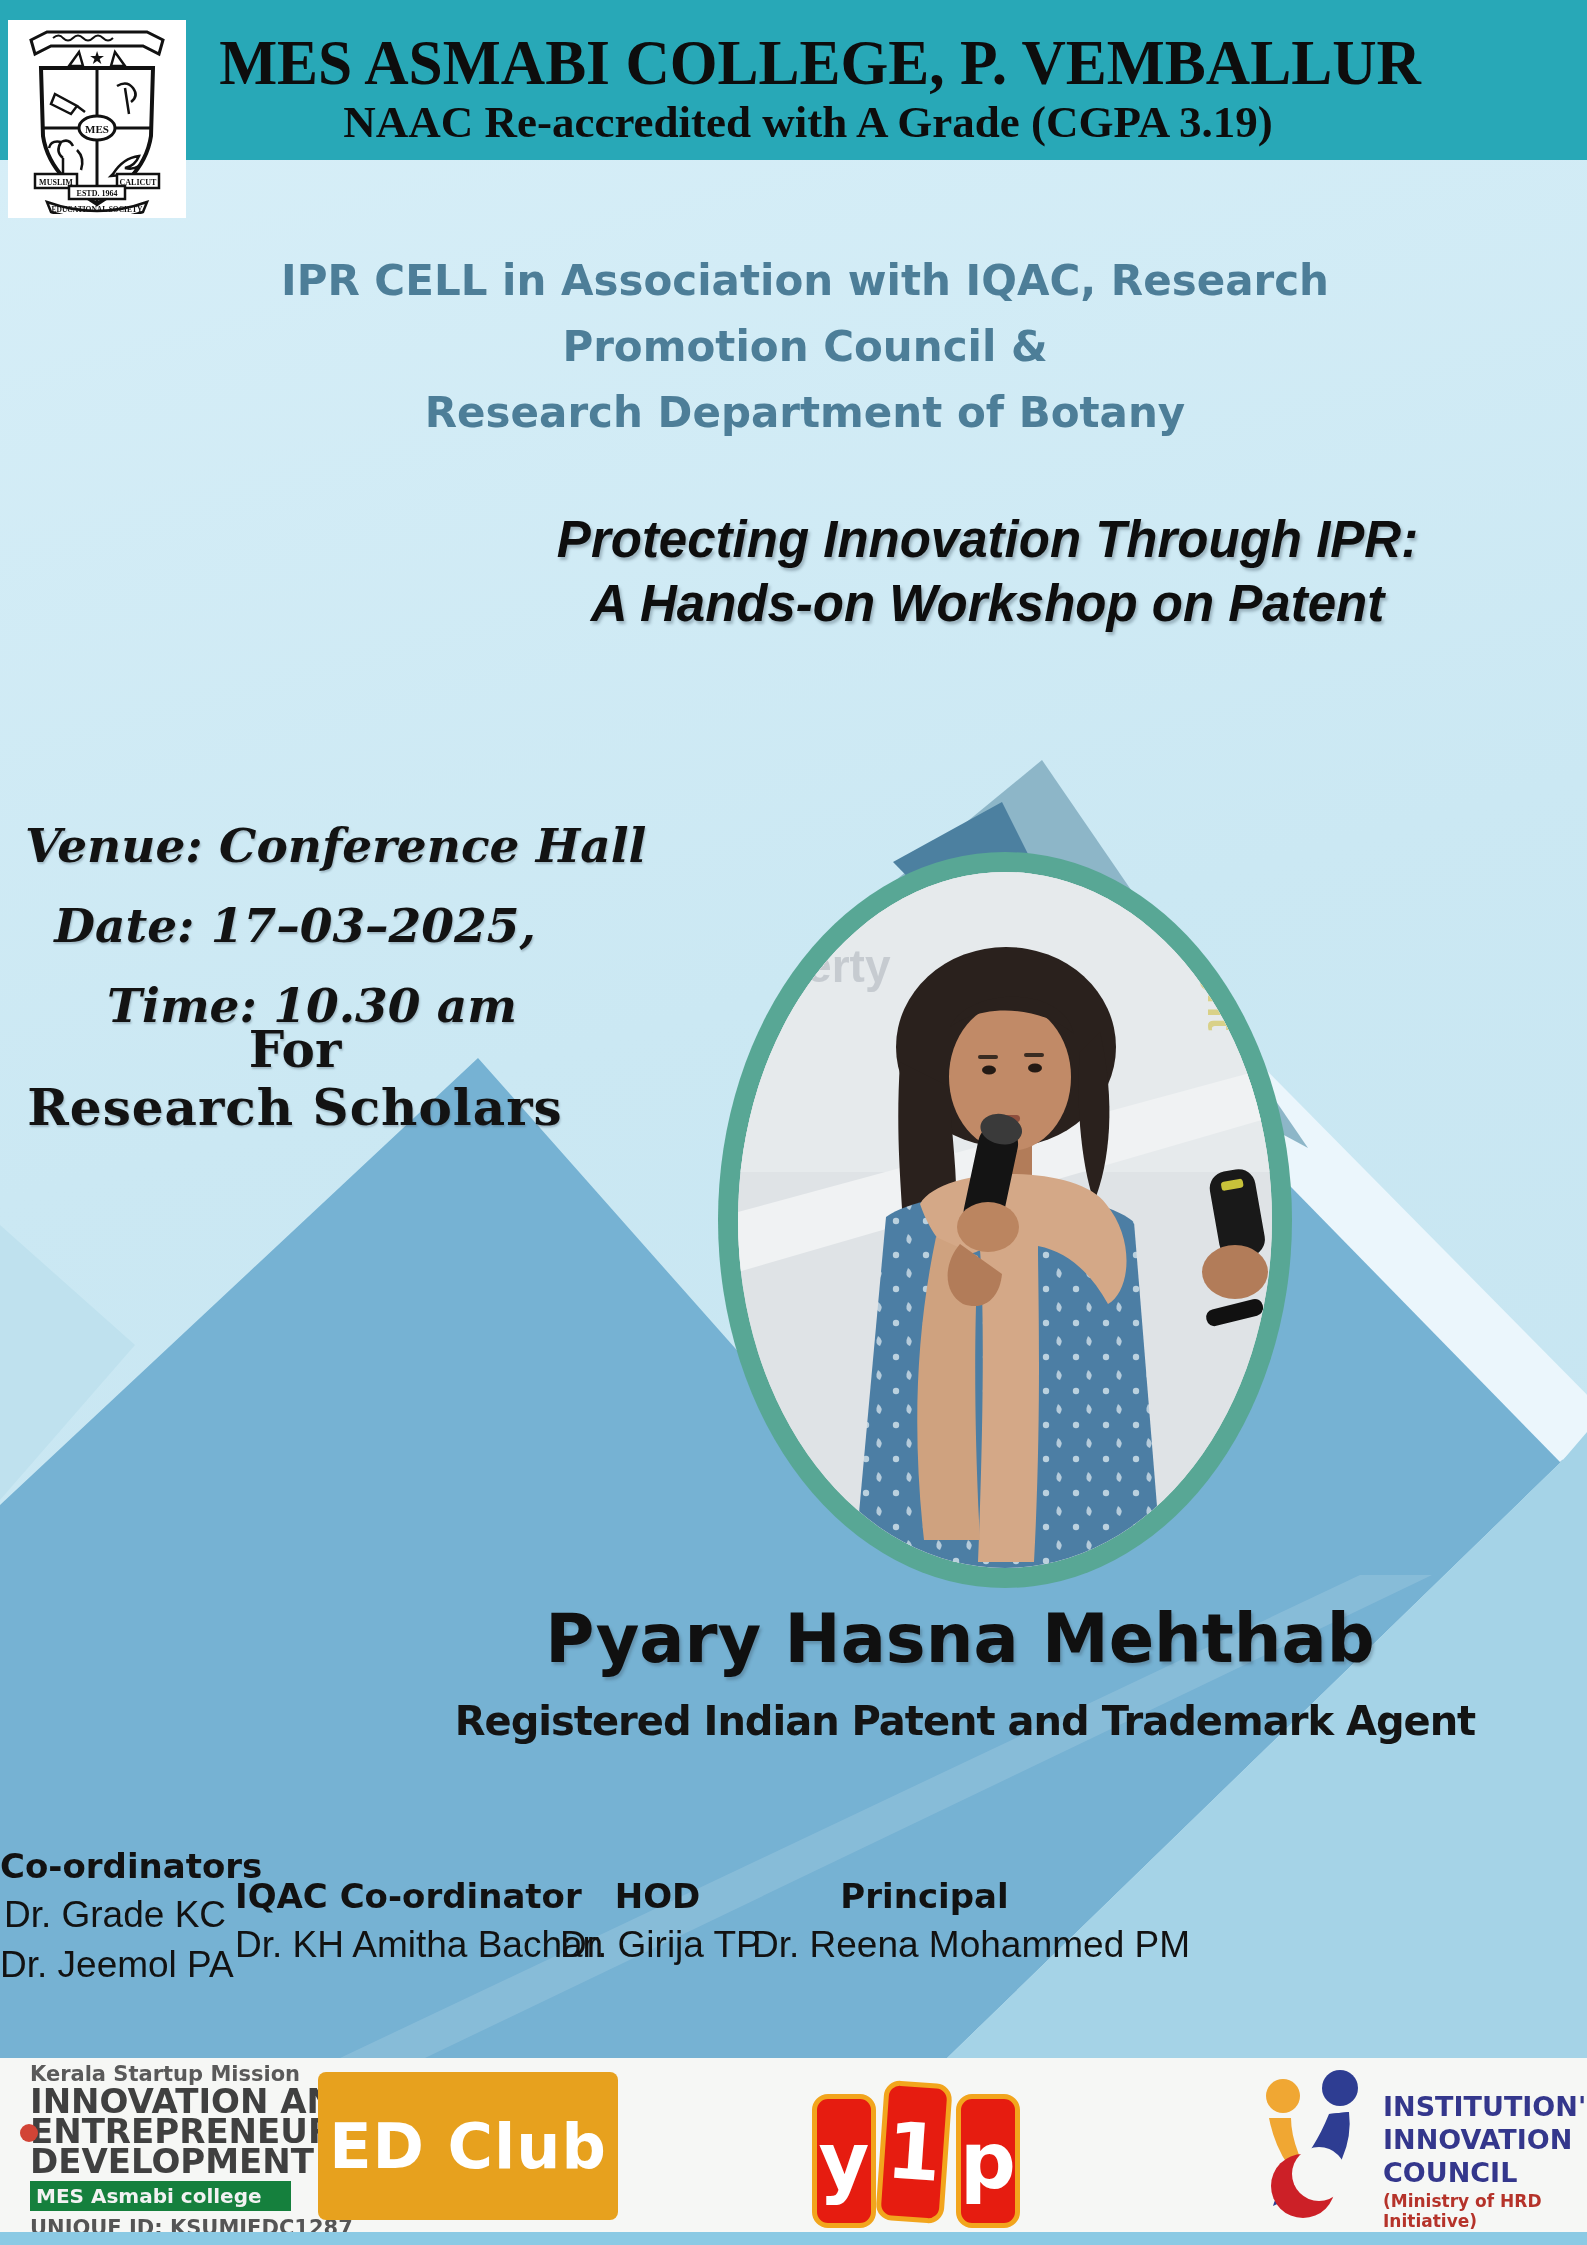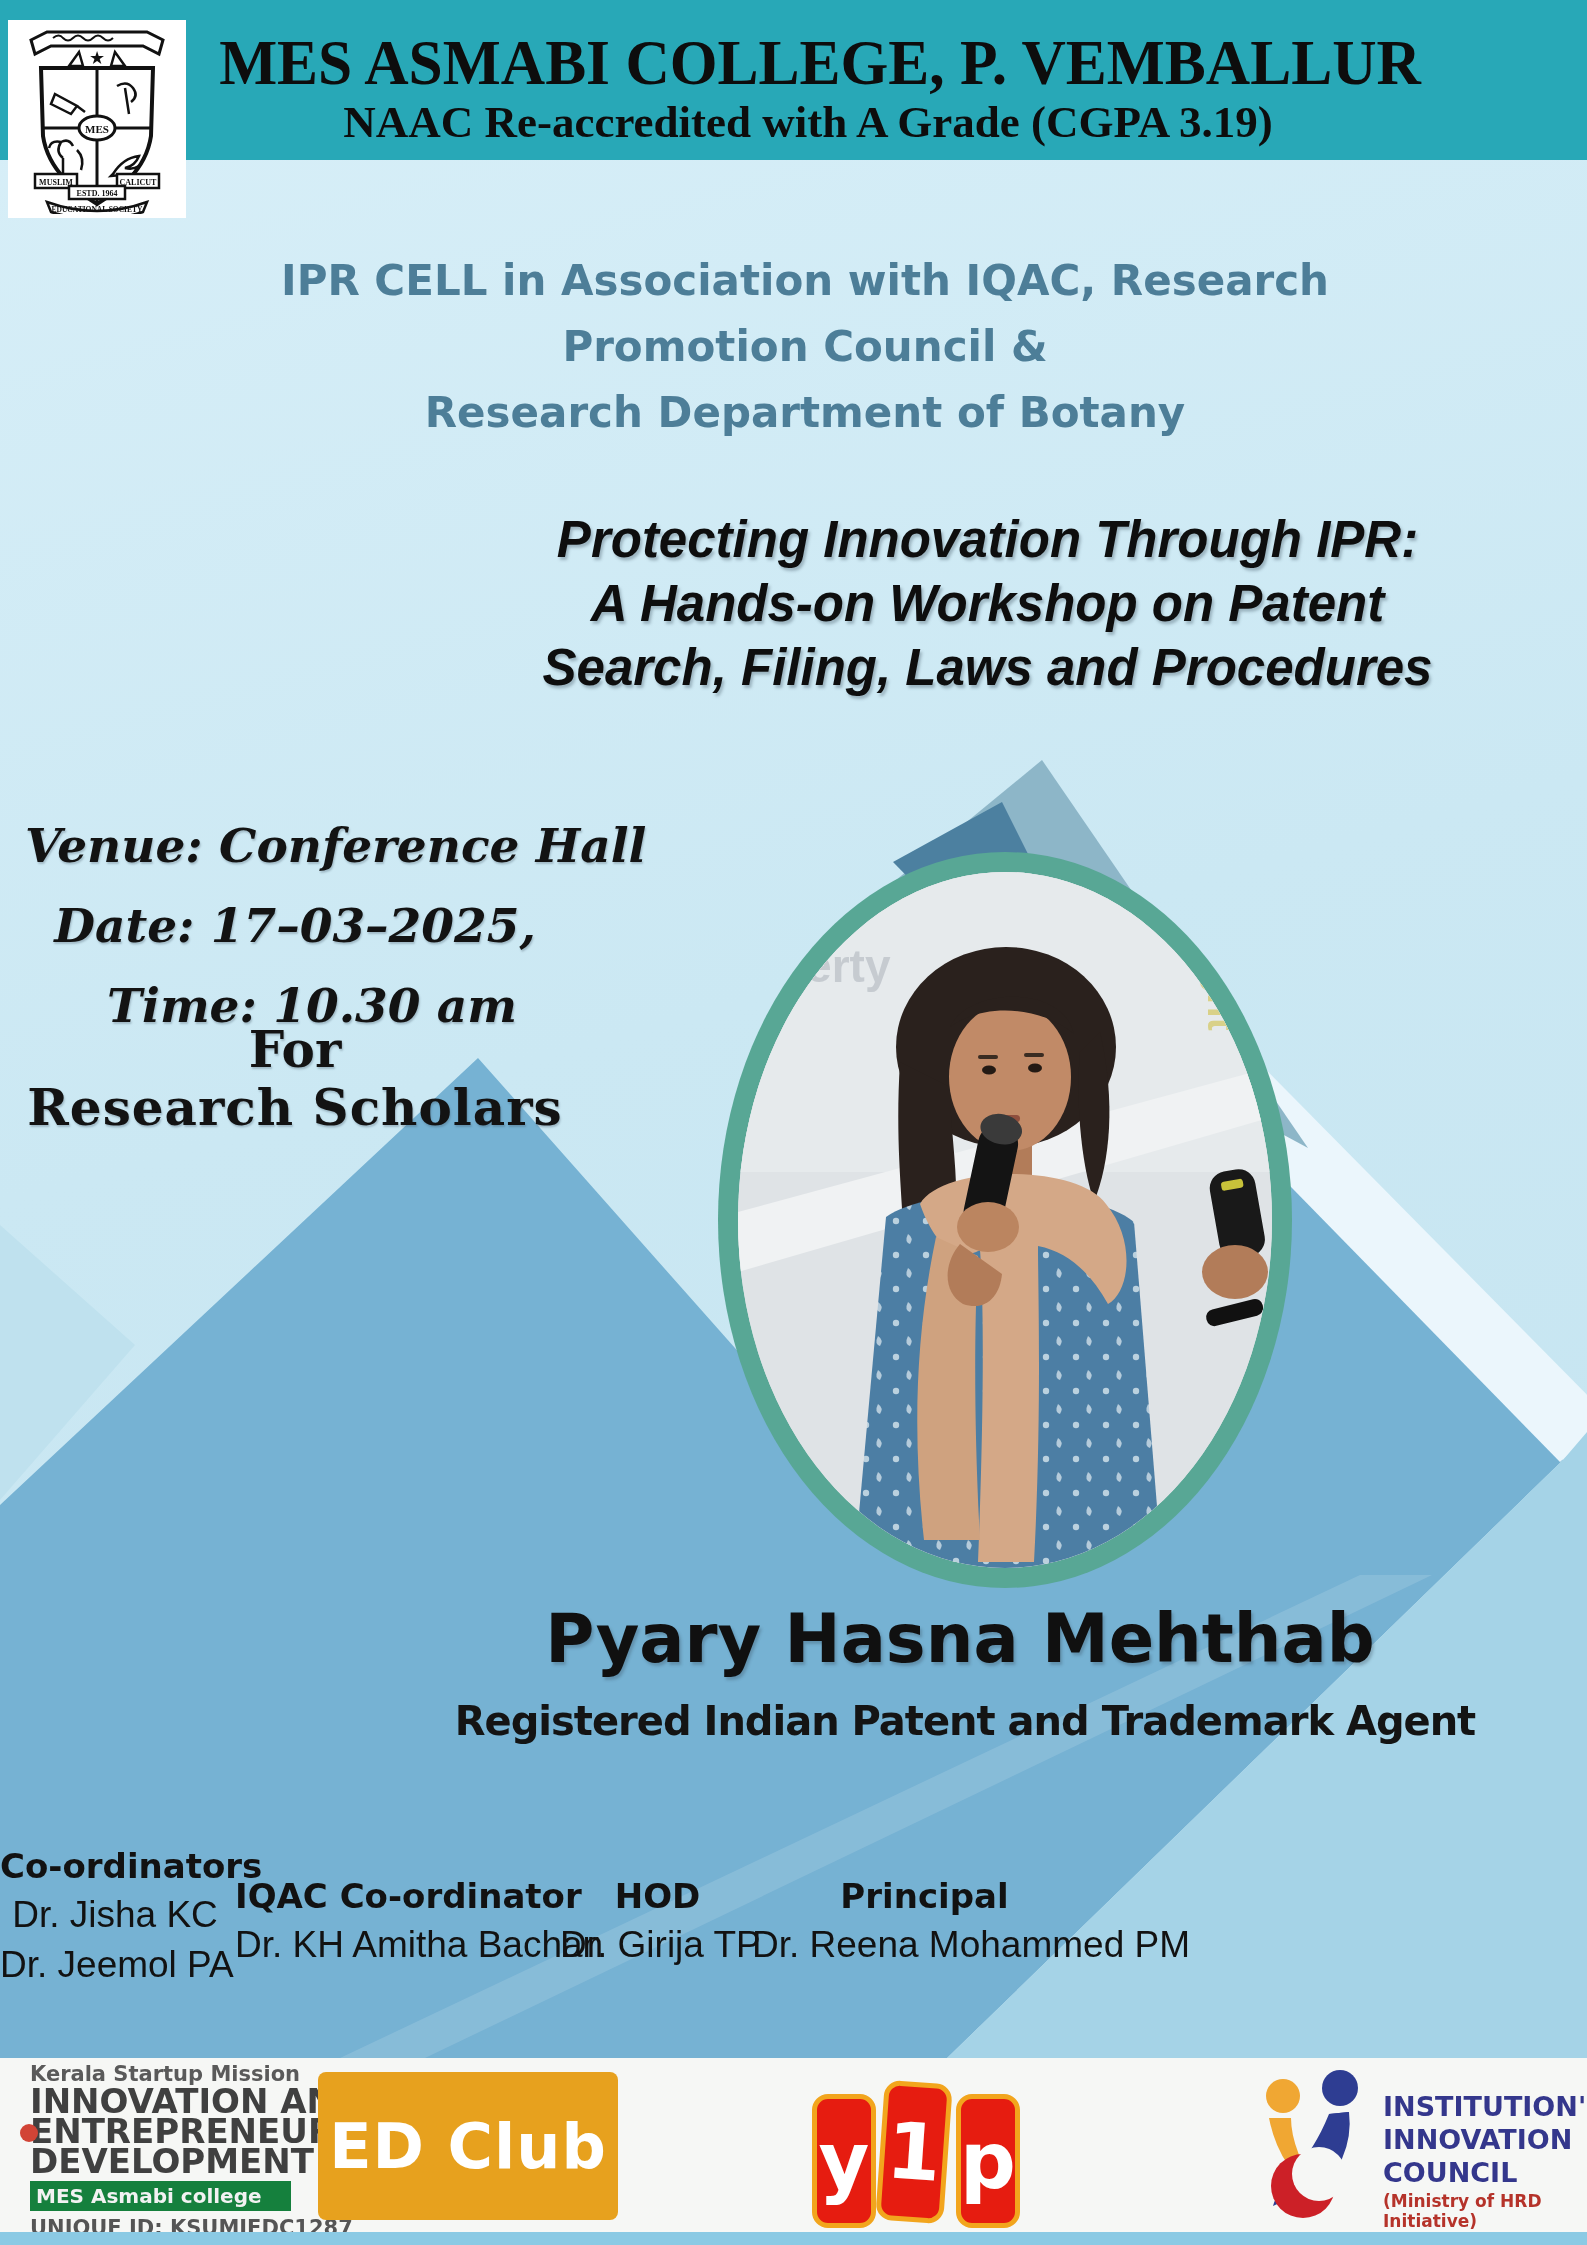--- a/index.html
+++ b/index.html
@@ -157,21 +157,20 @@
 
   <div class="abs org-block">
     <div>IPR CELL in Association with IQAC, Research</div>
     <div>Promotion Council &amp;</div>
     <div>Research Department of Botany</div>
   </div>
 
   <div class="abs title-block">
     <div>Protecting Innovation Through IPR:</div>
     <div>A Hands-on Workshop on Patent</div>
-    <div>Search, Filing, Laws and Procedures</div>
   </div>
 
   <div class="abs detail venue-line">Venue: Conference Hall</div>
   <div class="abs detail date-line">Date: 17–03–2025,</div>
   <div class="abs detail time-line">Time: 10.30 am</div>
   <div class="abs detail for-line">For</div>
   <div class="abs detail audience-line">Research Scholars</div>
 
   <div class="abs photo-ring">
     <div class="photo-img">
@@ -226,21 +225,21 @@
         </g>
       </svg>
     </div>
   </div>
 
   <div class="abs speaker-name">Pyary Hasna Mehthab</div>
   <div class="abs speaker-designation">Registered Indian Patent and Trademark Agent</div>
 
   <div class="abs people-col col-1">
     <div class="role-heading">Co-ordinators</div>
-    <div class="person-name">Dr. Jisha KC</div>
+    <div class="person-name">Dr. Grade KC</div>
     <div class="person-name">Dr. Jeemol PA</div>
   </div>
   <div class="abs people-col col-2">
     <div class="role-heading">IQAC Co-ordinator</div>
     <div class="person-name">Dr. KH Amitha Bachan</div>
   </div>
   <div class="abs people-col col-3">
     <div class="role-heading">HOD</div>
     <div class="person-name">Dr. Girija TP</div>
   </div>

